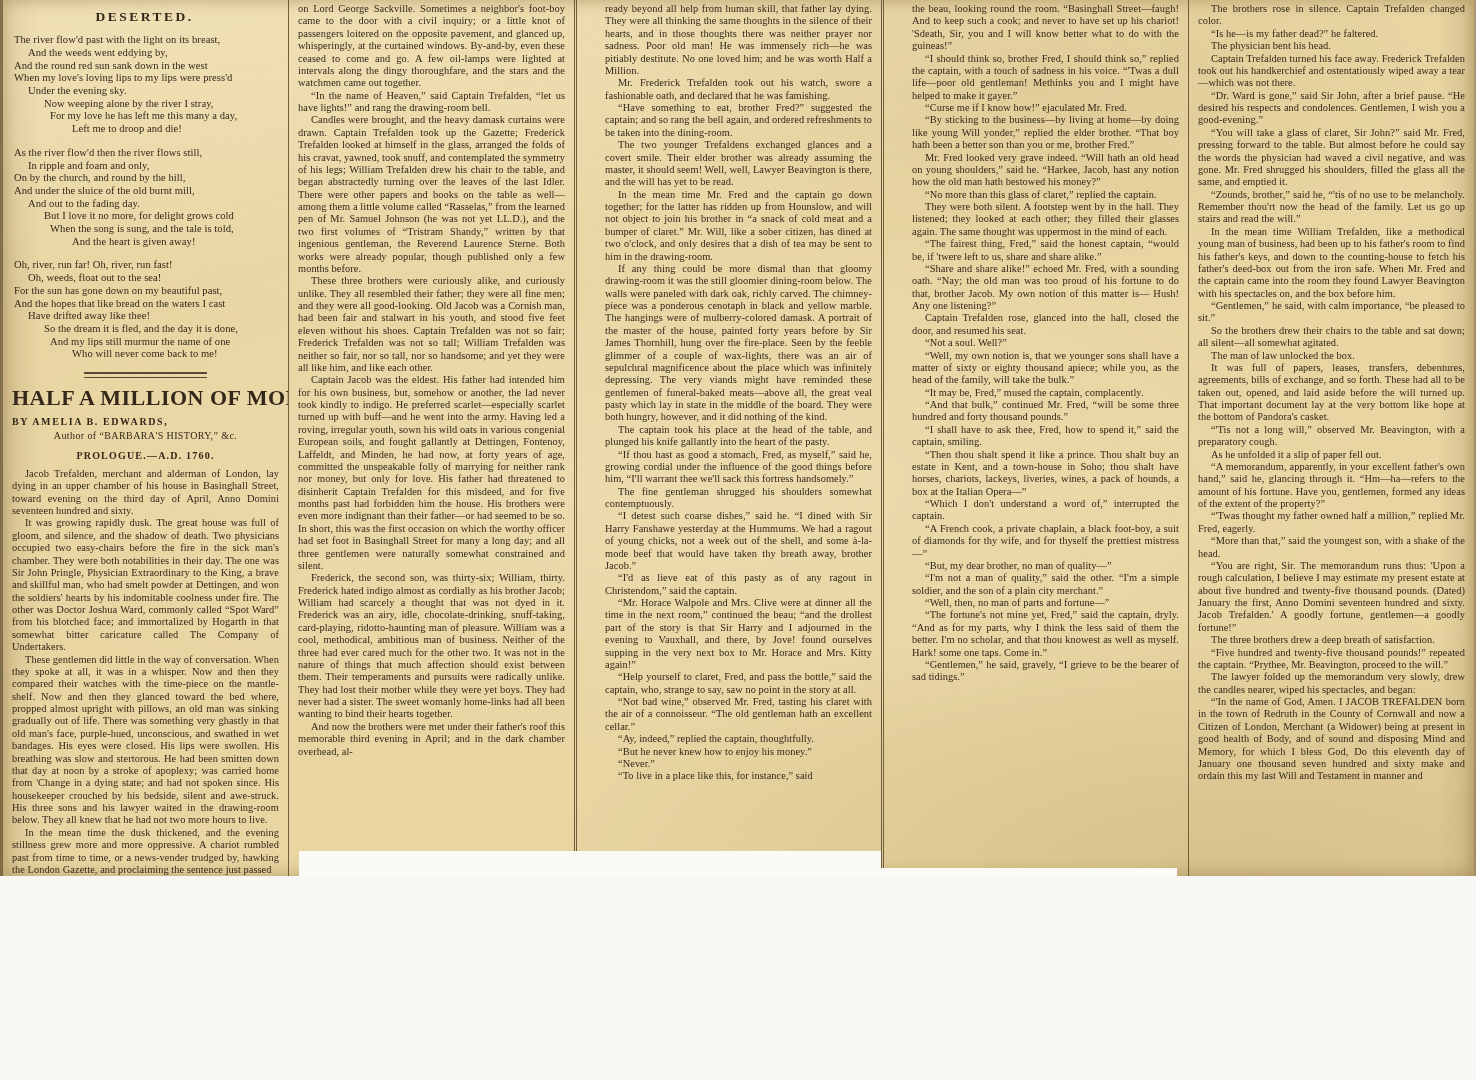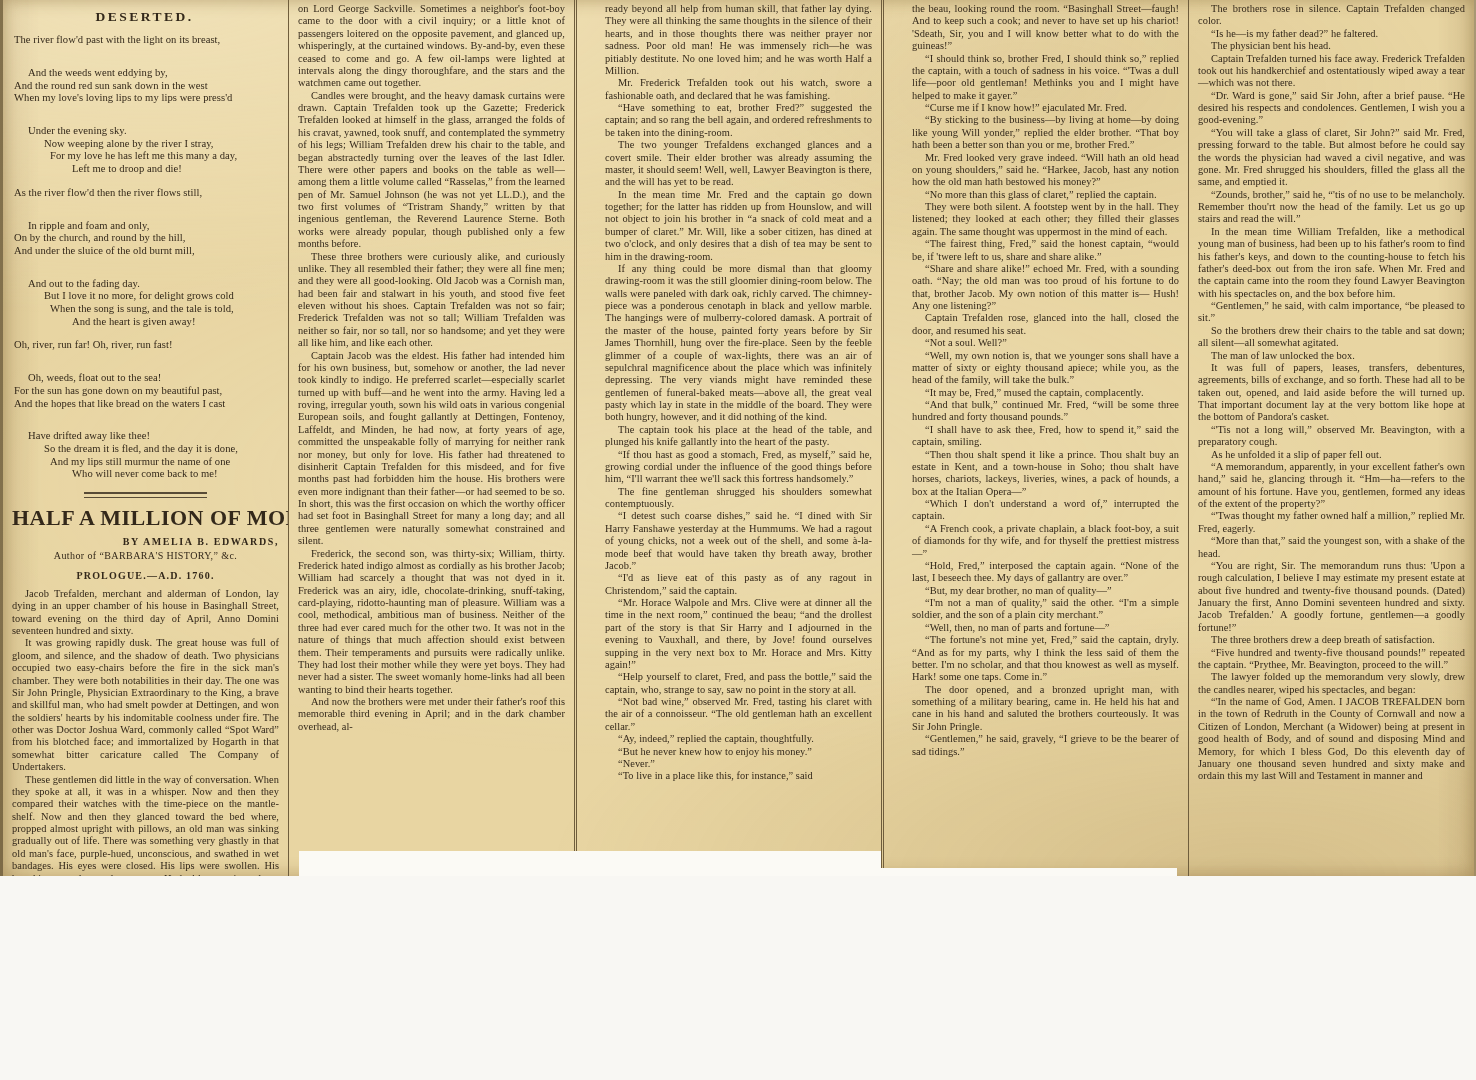--- a/index.html
+++ b/index.html
@@ -30,31 +30,31 @@
   .col + .col{ border-left:1px solid var(--rule); }
   .col.dbl{ border-left:3px double var(--rule);padding-left:28px; }
   .para{ margin:0; text-indent:13px; hyphens:auto; -webkit-hyphens:auto; }
   .para.cont{ text-indent:0; }
 
   
   .poem{ padding:1px 4px 0 2px; font-size:10.6px; line-height:1.2; text-align:left; }
   .poem-title{ text-align:center; font-weight:bold; font-size:13.5px; letter-spacing:2.5px; margin:5px 0 9px; }
   .stanza{ margin-bottom:11px; }
   .pline{ white-space:nowrap; overflow:hidden; }
-  .stanza .pline:nth-child(2), .stanza .pline:nth-child(5){ padding-left:14px;margin-top:20px; }
+  .stanza .pline:nth-child(2), .stanza .pline:nth-child(5){ padding-left:14px; }
   .stanza .pline:nth-child(6){ padding-left:30px; }
   .stanza .pline:nth-child(7){ padding-left:36px; }
   .stanza .pline:nth-child(8){ padding-left:58px; }
 
   
   .rule-double{ width:46%; margin:4px auto 7px; height:3px;
     border-top:2px solid rgba(51,40,26,.8); border-bottom:1px solid rgba(51,40,26,.8); }
   .headline{ font-size:22px; font-weight:bold; text-align:center; margin:6px 0 5px;
     letter-spacing:.5px; white-space:nowrap; }
-  .byline{ text-align:right; font-size:10px; font-weight:bold; letter-spacing:1.6px; margin:3px 0 2px; }
+  .byline{ text-align:left; font-size:10px; font-weight:bold; letter-spacing:1.6px; margin:3px 0 2px; }
   .authorline{ text-align:center; font-size:10px; letter-spacing:.4px; margin:2px 0 7px; }
   .prologue{ text-align:center; font-size:10px; font-weight:bold; letter-spacing:1.2px; margin:8px 0 6px; }
 
   
   .scan-strip{ position:absolute; z-index:3; background:#fbfaf5; }
   .strip-a{ left:296px; bottom:0; width:582px; height:25px; }
   .strip-b{ left:878px; bottom:0; width:296px; height:8px; }
 </style>
 </head>
 <body>
@@ -104,20 +104,21 @@
         <p class="para">Jacob Trefalden, merchant and alderman of London, lay dying in an upper chamber of his house in Basinghall Street, toward evening on the third day of April, Anno Domini seventeen hundred and sixty.</p>
         <p class="para">It was growing rapidly dusk.  The great house was full of gloom, and silence, and the shadow of death.  Two physicians occupied two easy-chairs before the fire in the sick man's chamber.  They were both notabilities in their day.  The one was Sir John Pringle, Physician Extraordinary to the King, a brave and skillful man, who had smelt powder at Dettingen, and won the soldiers' hearts by his indomitable coolness under fire.  The other was Doctor Joshua Ward, commonly called “Spot Ward” from his blotched face; and immortalized by Hogarth in that somewhat bitter caricature called The Company of Undertakers.</p>
         <p class="para">These gentlemen did little in the way of conversation.  When they spoke at all, it was in a whisper.  Now and then they compared their watches with the time-piece on the mantle-shelf.  Now and then they glanced toward the bed where, propped almost upright with pillows, an old man was sinking gradually out of life.  There was something very ghastly in that old man's face, purple-hued, unconscious, and swathed in wet bandages.  His eyes were closed.  His lips were swollen.  His breathing was slow and stertorous.  He had been smitten down that day at noon by a stroke of apoplexy; was carried home from 'Change in a dying state; and had not spoken since.  His housekeeper crouched by his bedside, silent and awe-struck.  His three sons and his lawyer waited in the drawing-room below.  They all knew that he had not two more hours to live.</p>
         <p class="para">In the mean time the dusk thickened, and the evening stillness grew more and more oppressive.  A chariot rumbled past from time to time, or a news-vender trudged by, hawking the London Gazette, and proclaiming the sentence just passed</p>
       </div>
   </div>
 
   <div class="col">
     <div class="body">
         <p class="para cont">on Lord George Sackville.  Sometimes a neighbor's foot-boy came to the door with a civil inquiry; or a little knot of passengers loitered on the opposite pavement, and glanced up, whisperingly, at the curtained windows.  By-and-by, even these ceased to come and go.  A few oil-lamps were lighted at intervals along the dingy thoroughfare, and the stars and the watchmen came out together.</p>
+        <p class="para">“In the name of Heaven,” said Captain Trefalden, “let us have lights!” and rang the drawing-room bell.</p>
         <p class="para">Candles were brought, and the heavy damask curtains were drawn.  Captain Trefalden took up the Gazette; Frederick Trefalden looked at himself in the glass, arranged the folds of his cravat, yawned, took snuff, and contemplated the symmetry of his legs; William Trefalden drew his chair to the table, and began abstractedly turning over the leaves of the last Idler.  There were other papers and books on the table as well—among them a little volume called “Rasselas,” from the learned pen of Mr. Samuel Johnson (he was not yet LL.D.), and the two first volumes of “Tristram Shandy,” written by that ingenious gentleman, the Reverend Laurence Sterne.  Both works were already popular, though published only a few months before.</p>
         <p class="para">These three brothers were curiously alike, and curiously unlike.  They all resembled their father; they were all fine men; and they were all good-looking.  Old Jacob was a Cornish man, had been fair and stalwart in his youth, and stood five feet eleven without his shoes.  Captain Trefalden was not so fair; Frederick Trefalden was not so tall; William Trefalden was neither so fair, nor so tall, nor so handsome; and yet they were all like him, and like each other.</p>
         <p class="para">Captain Jacob was the eldest.  His father had intended him for his own business, but, somehow or another, the lad never took kindly to indigo.  He preferred scarlet—especially scarlet turned up with buff—and he went into the army.  Having led a roving, irregular youth, sown his wild oats in various congenial European soils, and fought gallantly at Dettingen, Fontenoy, Laffeldt, and Minden, he had now, at forty years of age, committed the unspeakable folly of marrying for neither rank nor money, but only for love.  His father had threatened to disinherit Captain Trefalden for this misdeed, and for five months past had forbidden him the house.  His brothers were even more indignant than their father—or had seemed to be so.  In short, this was the first occasion on which the worthy officer had set foot in Basinghall Street for many a long day; and all three gentlemen were naturally somewhat constrained and silent.</p>
         <p class="para">Frederick, the second son, was thirty-six; William, thirty.  Frederick hated indigo almost as cordially as his brother Jacob; William had scarcely a thought that was not dyed in it.  Frederick was an airy, idle, chocolate-drinking, snuff-taking, card-playing, ridotto-haunting man of pleasure.  William was a cool, methodical, ambitious man of business.  Neither of the three had ever cared much for the other two.  It was not in the nature of things that much affection should exist between them.  Their temperaments and pursuits were radically unlike.  They had lost their mother while they were yet boys.  They had never had a sister.  The sweet womanly home-links had all been wanting to bind their hearts together.</p>
         <p class="para">And now the brothers were met under their father's roof this memorable third evening in April; and in the dark chamber overhead, al-</p>
       </div>
   </div>
 
   <div class="col dbl">
     <div class="body">
@@ -155,26 +156,24 @@
         <p class="para">“Share and share alike!” echoed Mr. Fred, with a sounding oath.  “Nay; the old man was too proud of his fortune to do that, brother Jacob.  My own notion of this matter is— Hush!  Any one listening?”</p>
         <p class="para">Captain Trefalden rose, glanced into the hall, closed the door, and resumed his seat.</p>
         <p class="para">“Not a soul.  Well?”</p>
         <p class="para">“Well, my own notion is, that we younger sons shall have a matter of sixty or eighty thousand apiece; while you, as the head of the family, will take the bulk.”</p>
         <p class="para">“It may be, Fred,” mused the captain, complacently.</p>
         <p class="para">“And that bulk,” continued Mr. Fred, “will be some three hundred and forty thousand pounds.”</p>
         <p class="para">“I shall have to ask thee, Fred, how to spend it,” said the captain, smiling.</p>
         <p class="para">“Then thou shalt spend it like a prince.  Thou shalt buy an estate in Kent, and a town-house in Soho; thou shalt have horses, chariots, lackeys, liveries, wines, a pack of hounds, a box at the Italian Opera—”</p>
         <p class="para">“Which I don't understand a word of,” interrupted the captain.</p>
         <p class="para">“A French cook, a private chaplain, a black foot-boy, a suit of diamonds for thy wife, and for thyself the prettiest mistress—”</p>
-        <p class="para">“Hold, Fred,” interposed the captain again.  “None of the last, I beseech thee.  My days of gallantry are over.”</p>
         <p class="para">“But, my dear brother, no man of quality—”</p>
         <p class="para">“I'm not a man of quality,” said the other.  “I'm a simple soldier, and the son of a plain city merchant.”</p>
         <p class="para">“Well, then, no man of parts and fortune—”</p>
         <p class="para">“The fortune's not mine yet, Fred,” said the captain, dryly.  “And as for my parts, why I think the less said of them the better.  I'm no scholar, and that thou knowest as well as myself.  Hark! some one taps.  Come in.”</p>
-        <p class="para">The door opened, and a bronzed upright man, with something of a military bearing, came in.  He held his hat and cane in his hand and saluted the brothers courteously.  It was Sir John Pringle.</p>
         <p class="para">“Gentlemen,” he said, gravely, “I grieve to be the bearer of sad tidings.”</p>
       </div>
   </div>
 
   <div class="col">
     <div class="body">
         <p class="para">The brothers rose in silence.  Captain Trefalden changed color.</p>
         <p class="para">“Is he—is my father dead?” he faltered.</p>
         <p class="para">The physician bent his head.</p>
         <p class="para">Captain Trefalden turned his face away.  Frederick Trefalden took out his handkerchief and ostentatiously wiped away a tear—which was not there.</p>

